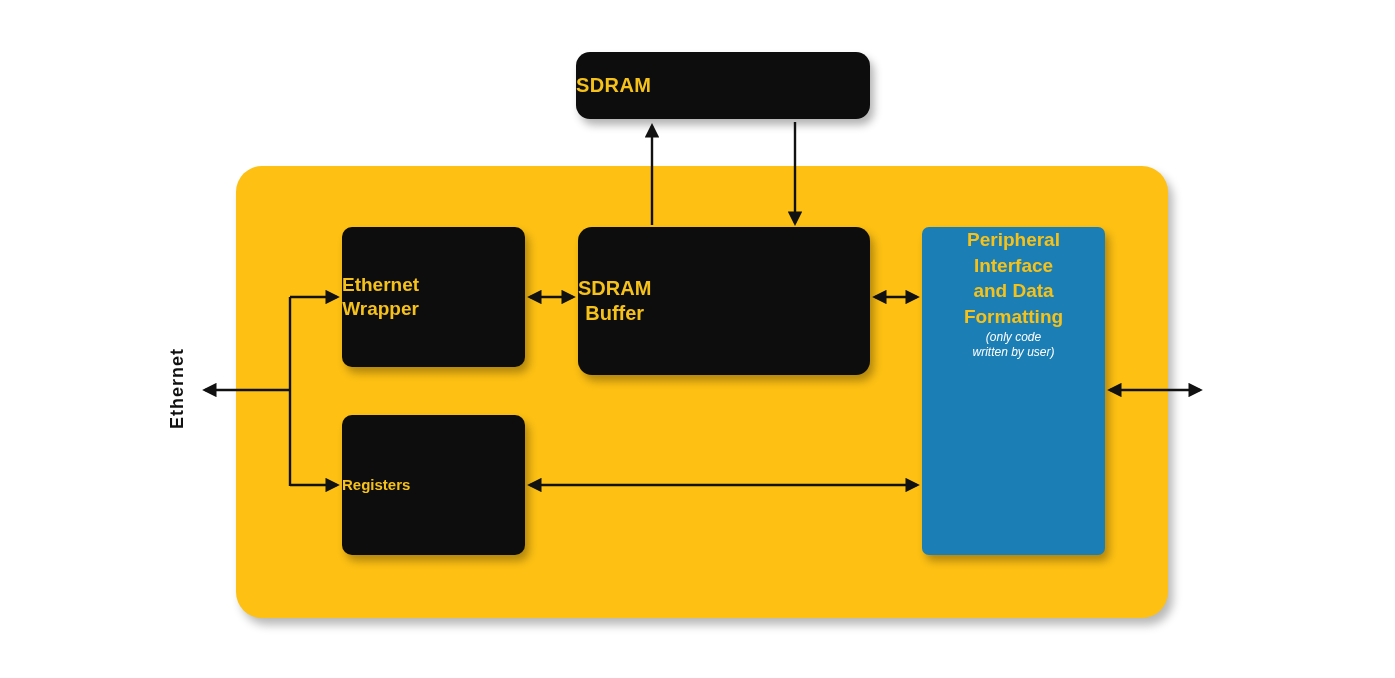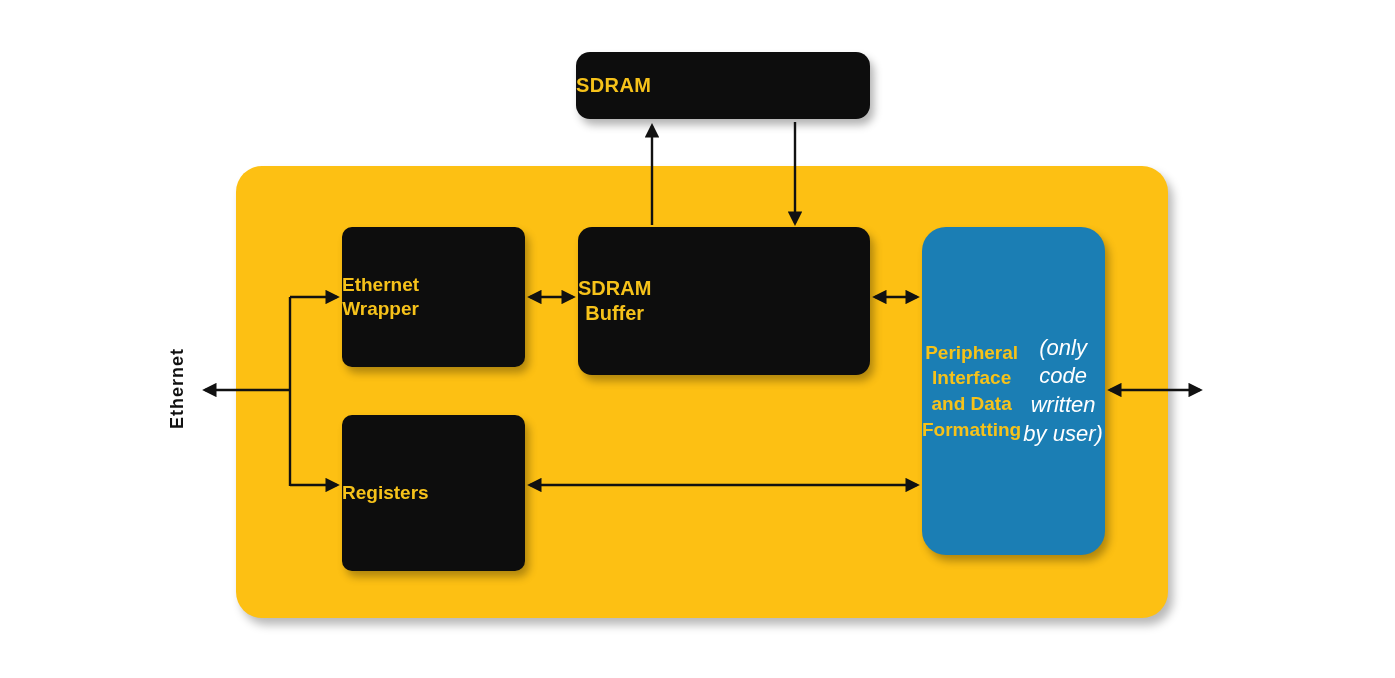--- a/index.html
+++ b/index.html
@@ -29,38 +29,39 @@
   }
   .box.black {
     background: var(--box_black, #0D0D0D);
     color: var(--text_yellow, #F6C21A);
     font-weight: bold;
   }
   .box .lbl { white-space: pre-line; line-height: 1.25; }
   .box-sdram   { left: 576px; top: 52px;  width: 294px; height: 67px;  border-radius: 14px; font-size: 20px; letter-spacing: .4px; }
   .box-wrapper { left: 342px; top: 227px; width: 183px; height: 140px; border-radius: 10px; font-size: 19px; }
   .box-buffer  { left: 578px; top: 227px; width: 292px; height: 148px; border-radius: 14px; font-size: 20px; }
-  .box-regs    { left: 342px; top: 415px; width: 183px; height: 156px; border-radius: 10px; font-size: 19px; }
+  .box-regs    { left: 342px; top: 415px; width: 183px; height: 140px; border-radius: 10px; font-size: 15px; }
   .box-periph {
     left: 922px; top: 227px; width: 183px; height: 328px;
-    border-radius: 24px;
+    border-radius: 7px;
     background: var(--box_blue, #1B7EB4);
+    flex-direction: column;
     box-shadow: 4px 6px 8px rgba(0,0,0,0.30);
   }
   .periph-title {
     color: var(--text_yellow, #F6C21A);
     font-weight: bold;
     font-size: 19px;
     line-height: 1.35;
     white-space: pre-line;
   }
   .periph-note {
     color: var(--text_white, #ffffff);
     font-style: italic;
-    font-size: 22px;
+    font-size: 12px;
     line-height: 1.3;
     white-space: pre-line;
   }
   .ethernet-label {
     position: absolute;
     left: 97px; top: 378px;
     width: 160px;
     text-align: center;
     transform: rotate(-90deg);
     font-weight: bold;

